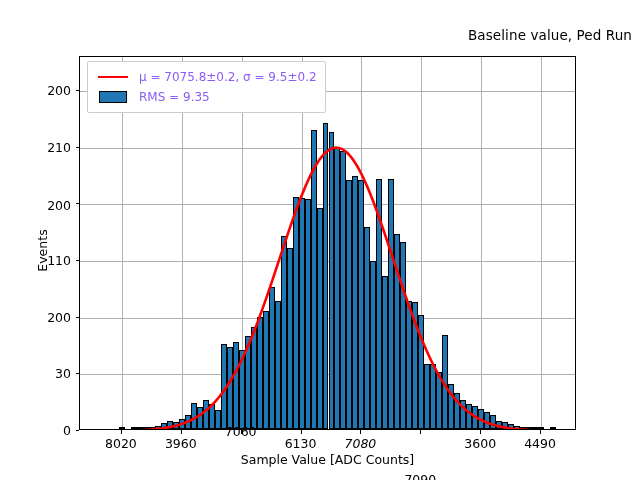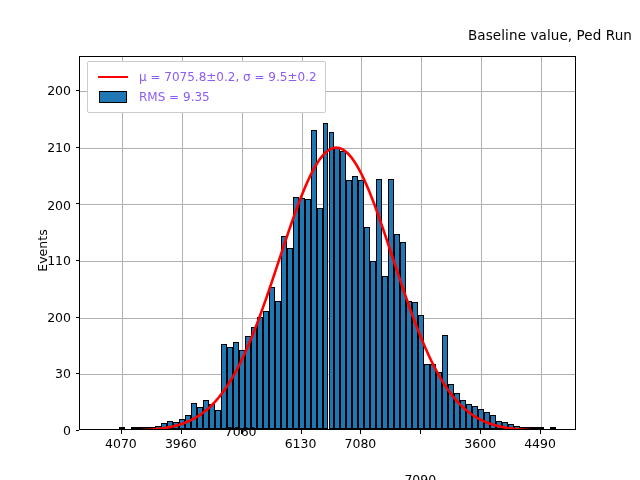--- a/index.html
+++ b/index.html
@@ -251,29 +251,29 @@
         <div class="bar" style="left: 458.078px; width: 5.98795px; height: 1.13333px; background: rgb(31, 119, 180); border-color: rgb(0, 0, 0);"></div>
         <div class="bar" style="left: 470.054px; width: 5.98795px; height: 1.13333px; background: rgb(31, 119, 180); border-color: rgb(0, 0, 0);"></div>
       </div>
     <svg id="fit-svg" preserveAspectRatio="none">
       <polyline id="fit-path" fill="none" stroke="#ff0000" stroke-width="2.6" stroke-linejoin="round" stroke-linecap="round" points="0.00,373.99 1.24,373.99 2.48,373.99 3.73,373.99 4.97,373.98 6.21,373.98 7.45,373.98 8.70,373.98 9.94,373.98 11.18,373.97 12.42,373.97 13.67,373.97 14.91,373.97 16.15,373.96 17.39,373.96 18.64,373.95 19.88,373.95 21.12,373.94 22.36,373.94 23.61,373.93 24.85,373.93 26.09,373.92 27.33,373.91 28.58,373.91 29.82,373.90 31.06,373.89 32.31,373.88 33.55,373.87 34.79,373.86 36.03,373.84 37.28,373.83 38.52,373.81 39.76,373.80 41.00,373.78 42.25,373.76 43.49,373.74 44.73,373.72 45.97,373.70 47.22,373.67 48.46,373.64 49.70,373.61 50.94,373.58 52.19,373.55 53.43,373.51 54.67,373.47 55.91,373.43 57.16,373.38 58.40,373.33 59.64,373.28 60.88,373.22 62.13,373.16 63.37,373.10 64.61,373.03 65.85,372.96 67.09,372.88 68.34,372.79 69.58,372.70 70.82,372.61 72.06,372.50 73.31,372.39 74.55,372.28 75.79,372.15 77.03,372.02 78.28,371.88 79.52,371.73 80.76,371.57 82.00,371.41 83.25,371.23 84.49,371.04 85.73,370.84 86.97,370.62 88.22,370.40 89.46,370.16 90.70,369.90 91.94,369.64 93.19,369.35 94.43,369.05 95.67,368.74 96.92,368.40 98.16,368.05 99.40,367.68 100.64,367.29 101.89,366.88 103.13,366.45 104.37,365.99 105.61,365.51 106.86,365.01 108.10,364.48 109.34,363.92 110.58,363.34 111.83,362.73 113.07,362.09 114.31,361.42 115.55,360.72 116.80,359.98 118.04,359.22 119.28,358.41 120.52,357.58 121.77,356.70 123.01,355.79 124.25,354.84 125.49,353.85 126.73,352.81 127.98,351.74 129.22,350.62 130.46,349.46 131.70,348.25 132.95,346.99 134.19,345.69 135.43,344.34 136.67,342.93 137.92,341.48 139.16,339.98 140.40,338.42 141.64,336.81 142.89,335.15 144.13,333.43 145.37,331.65 146.61,329.82 147.86,327.93 149.10,325.99 150.34,323.98 151.58,321.92 152.83,319.79 154.07,317.61 155.31,315.37 156.56,313.06 157.80,310.70 159.04,308.28 160.28,305.79 161.53,303.25 162.77,300.64 164.01,297.98 165.25,295.26 166.50,292.47 167.74,289.63 168.98,286.74 170.22,283.78 171.47,280.78 172.71,277.71 173.95,274.60 175.19,271.43 176.44,268.21 177.68,264.94 178.92,261.63 180.16,258.27 181.41,254.86 182.65,251.42 183.89,247.93 185.13,244.41 186.38,240.85 187.62,237.26 188.86,233.64 190.10,229.99 191.34,226.32 192.59,222.63 193.83,218.92 195.07,215.19 196.31,211.46 197.56,207.71 198.80,203.96 200.04,200.21 201.28,196.45 202.53,192.71 203.77,188.97 205.01,185.25 206.25,181.54 207.50,177.85 208.74,174.19 209.98,170.56 211.22,166.96 212.47,163.40 213.71,159.88 214.95,156.40 216.19,152.97 217.44,149.60 218.68,146.28 219.92,143.02 221.17,139.83 222.41,136.71 223.65,133.66 224.89,130.68 226.14,127.79 227.38,124.99 228.62,122.27 229.86,119.64 231.11,117.11 232.35,114.67 233.59,112.34 234.83,110.11 236.08,107.99 237.32,105.99 238.56,104.09 239.80,102.31 241.05,100.65 242.29,99.11 243.53,97.70 244.77,96.41 246.02,95.25 247.26,94.21 248.50,93.31 249.74,92.53 250.98,91.89 252.23,91.39 253.47,91.01 254.71,90.77 255.95,90.67 257.20,90.70 258.44,90.87 259.68,91.17 260.92,91.61 262.17,92.18 263.41,92.88 264.65,93.72 265.89,94.68 267.14,95.78 268.38,97.00 269.62,98.35 270.86,99.82 272.11,101.42 273.35,103.13 274.59,104.97 275.83,106.92 277.08,108.98 278.32,111.15 279.56,113.42 280.81,115.80 282.05,118.28 283.29,120.86 284.53,123.53 285.78,126.29 287.02,129.14 288.26,132.07 289.50,135.08 290.75,138.16 291.99,141.32 293.23,144.54 294.47,147.83 295.72,151.17 296.96,154.57 298.20,158.03 299.44,161.53 300.69,165.07 301.93,168.65 303.17,172.26 304.41,175.91 305.66,179.58 306.90,183.28 308.14,186.99 309.38,190.73 310.63,194.47 311.87,198.22 313.11,201.97 314.35,205.72 315.59,209.47 316.84,213.21 318.08,216.95 319.32,220.67 320.56,224.37 321.81,228.05 323.05,231.71 324.29,235.35 325.53,238.95 326.78,242.53 328.02,246.07 329.26,249.57 330.50,253.04 331.75,256.47 332.99,259.85 334.23,263.19 335.47,266.48 336.72,269.73 337.96,272.92 339.20,276.07 340.44,279.16 341.69,282.20 342.93,285.18 344.17,288.11 345.42,290.98 346.66,293.79 347.90,296.54 349.14,299.24 350.39,301.87 351.63,304.45 352.87,306.97 354.11,309.42 355.36,311.82 356.60,314.15 357.84,316.43 359.08,318.64 360.33,320.80 361.57,322.89 362.81,324.93 364.05,326.91 365.30,328.83 366.54,330.69 367.78,332.49 369.02,334.24 370.27,335.94 371.51,337.58 372.75,339.16 373.99,340.69 375.23,342.17 376.48,343.60 377.72,344.98 378.96,346.31 380.20,347.59 381.45,348.82 382.69,350.01 383.93,351.15 385.17,352.25 386.42,353.30 387.66,354.32 388.90,355.29 390.14,356.22 391.39,357.12 392.63,357.97 393.87,358.80 395.11,359.58 396.36,360.33 397.60,361.05 398.84,361.74 400.08,362.39 401.33,363.02 402.57,363.62 403.81,364.19 405.06,364.73 406.30,365.25 407.54,365.74 408.78,366.21 410.03,366.65 411.27,367.07 412.51,367.48 413.75,367.86 415.00,368.22 416.24,368.56 417.48,368.89 418.72,369.20 419.97,369.49 421.21,369.76 422.45,370.02 423.69,370.27 424.94,370.50 426.18,370.72 427.42,370.93 428.66,371.13 429.91,371.31 431.15,371.49 432.39,371.65 433.63,371.80 434.88,371.95 436.12,372.09 437.36,372.21 438.60,372.33 439.84,372.45 441.09,372.55 442.33,372.65 443.57,372.75 444.81,372.83 446.06,372.91 447.30,372.99 448.54,373.06 449.78,373.13 451.03,373.19 452.27,373.25 453.51,373.30 454.75,373.36 456.00,373.40 457.24,373.45 458.48,373.49 459.72,373.53 460.97,373.56 462.21,373.60 463.45,373.63 464.69,373.66 465.94,373.68 467.18,373.71 468.42,373.73 469.67,373.75 470.91,373.77 472.15,373.79 473.39,373.81 474.64,373.82 475.88,373.84 477.12,373.85 478.36,373.86 479.61,373.87 480.85,373.88 482.09,373.89 483.33,373.90 484.58,373.91 485.82,373.92 487.06,373.92 488.30,373.93 489.55,373.94 490.79,373.94 492.03,373.95 493.27,373.95 494.52,373.96 495.76,373.96 497.00,373.96"></polyline>
     </svg>
   </div>
 
   <div id="ticks-layer">
       <div class="xtick-mark" style="left: 120.916px; top: 430px;"></div>
-      <div class="xtick-label" style="left: 120.916px; top: 436px;">4070</div>
+      <div class="xtick-label" style="left: 120.916px; top: 436px;">8020</div>
       <div class="xtick-mark" style="left: 180.795px; top: 430px;"></div>
       <div class="xtick-label" style="left: 180.795px; top: 436px;">3960</div>
       <div class="xtick-mark" style="left: 240.675px; top: 430px;"></div>
       <div class="xtick-label" style="left: 240.675px; top: 424px;">7060</div>
       <div class="xtick-mark" style="left: 300.554px; top: 430px;"></div>
       <div class="xtick-label" style="left: 300.554px; top: 436px;">6130</div>
       <div class="xtick-mark" style="left: 360.434px; top: 430px;"></div>
-      <div class="xtick-label" style="left: 360.434px; top: 436px;">7080</div>
+      <div class="xtick-label" style="left: 360.434px; top: 436px; font-style: italic;">7080</div>
       <div class="xtick-mark" style="left: 420.313px; top: 430px;"></div>
       <div class="xtick-label" style="left: 420.313px; top: 436px; margin-top: 36px;">7090</div>
       <div class="xtick-mark" style="left: 480.193px; top: 430px;"></div>
       <div class="xtick-label" style="left: 480.193px; top: 436px;">3600</div>
       <div class="xtick-mark" style="left: 540.072px; top: 430px;"></div>
       <div class="xtick-label" style="left: 540.072px; top: 436px;">4490</div>
       <div class="ytick-mark" style="left: 75.5px; top: 430px;"></div>
       <div class="ytick-label" style="left: 15px; width: 56px; top: 430px;">0</div>
       <div class="ytick-mark" style="left: 75.5px; top: 373.333px;"></div>
       <div class="ytick-label" style="left: 15px; width: 56px; top: 373.333px;">30</div>
@@ -282,20 +282,21 @@
       <div class="ytick-mark" style="left: 75.5px; top: 260px;"></div>
       <div class="ytick-label" style="left: 15px; width: 56px; top: 260px;">110</div>
       <div class="ytick-mark" style="left: 75.5px; top: 203.333px;"></div>
       <div class="ytick-label" style="left: 15px; width: 56px; top: 205px;">200</div>
       <div class="ytick-mark" style="left: 75.5px; top: 146.667px;"></div>
       <div class="ytick-label" style="left: 15px; width: 56px; top: 146.667px;">210</div>
       <div class="ytick-mark" style="left: 75.5px; top: 90px;"></div>
       <div class="ytick-label" style="left: 15px; width: 56px; top: 90px;">200</div>
     </div>
 
+  <div id="xlabel">Sample Value [ADC Counts]</div>
   <div id="ylabel">Events</div>
 
   <div id="legend">
     <div class="legend-row">
       <span class="legend-key">
           <span class="legend-line"></span>
         </span>
       <span class="legend-text">μ = 7075.8±0.2, σ = 9.5±0.2</span>
     </div>
     <div class="legend-row">

